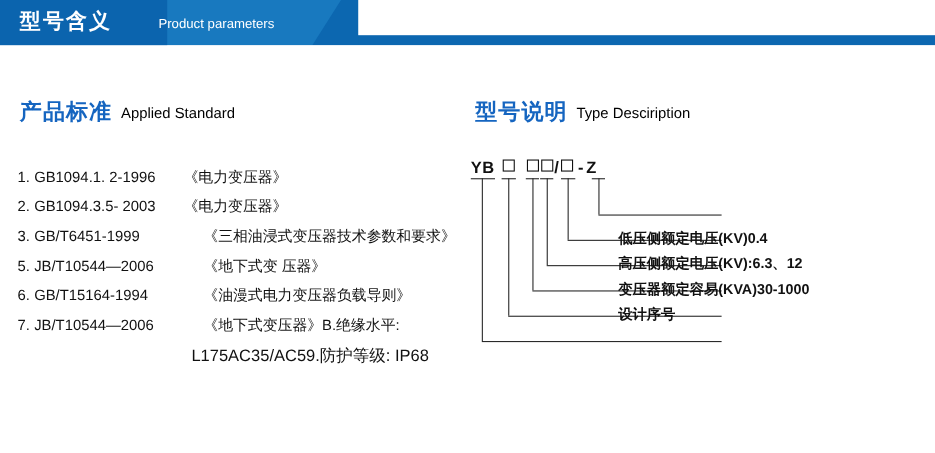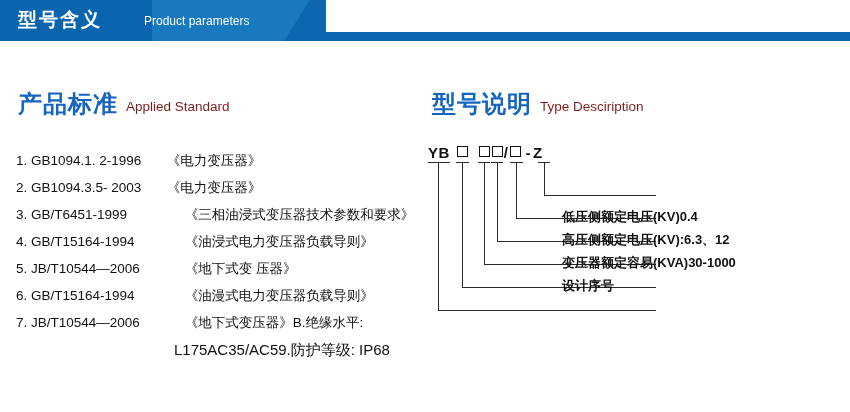--- a/index.html
+++ b/index.html
@@ -81,28 +81,28 @@
     z-index: 5;
     white-space: nowrap;
   }
 
   
   .sec-head {
     position: absolute;
     white-space: nowrap;
   }
   .sec-head .cn {
-    font-size: 24px;
+    font-size: 20px;
     font-weight: bold;
     color: #1565c0;
     letter-spacing: 1px;
   }
   .sec-head .en {
     font-size: 13.5px;
-    color: #7f1d1d;
+    color: #000000;
     margin-left: 8px;
     position: relative;
     top: -1px;
   }
   #head-left  { left: 18px;  top: 88px; }
   #head-right { left: 432px; top: 88px; }
 
   
   .std-list {
     position: absolute;
@@ -213,25 +213,20 @@
     <span class="std-code">GB1094.3.5- 2003</span>
     <span class="std-name">《电力变压器》</span>
   </div>
 
   <div class="std-row r3">
     <span class="std-num">3.</span>
     <span class="std-code">GB/T6451-1999</span>
     <span class="std-name">《三相油浸式变压器技术参数和要求》</span>
   </div>
 
-  <div class="std-row r4">
-    <span class="std-num">4.</span>
-    <span class="std-code">GB/T15164-1994</span>
-    <span class="std-name">《油浸式电力变压器负载导则》</span>
-  </div>
 
   <div class="std-row r5">
     <span class="std-num">5.</span>
     <span class="std-code">JB/T10544—2006</span>
     <span class="std-name">《地下式变 压器》</span>
   </div>
 
   <div class="std-row r6">
     <span class="std-num">6.</span>
     <span class="std-code">GB/T15164-1994</span>

